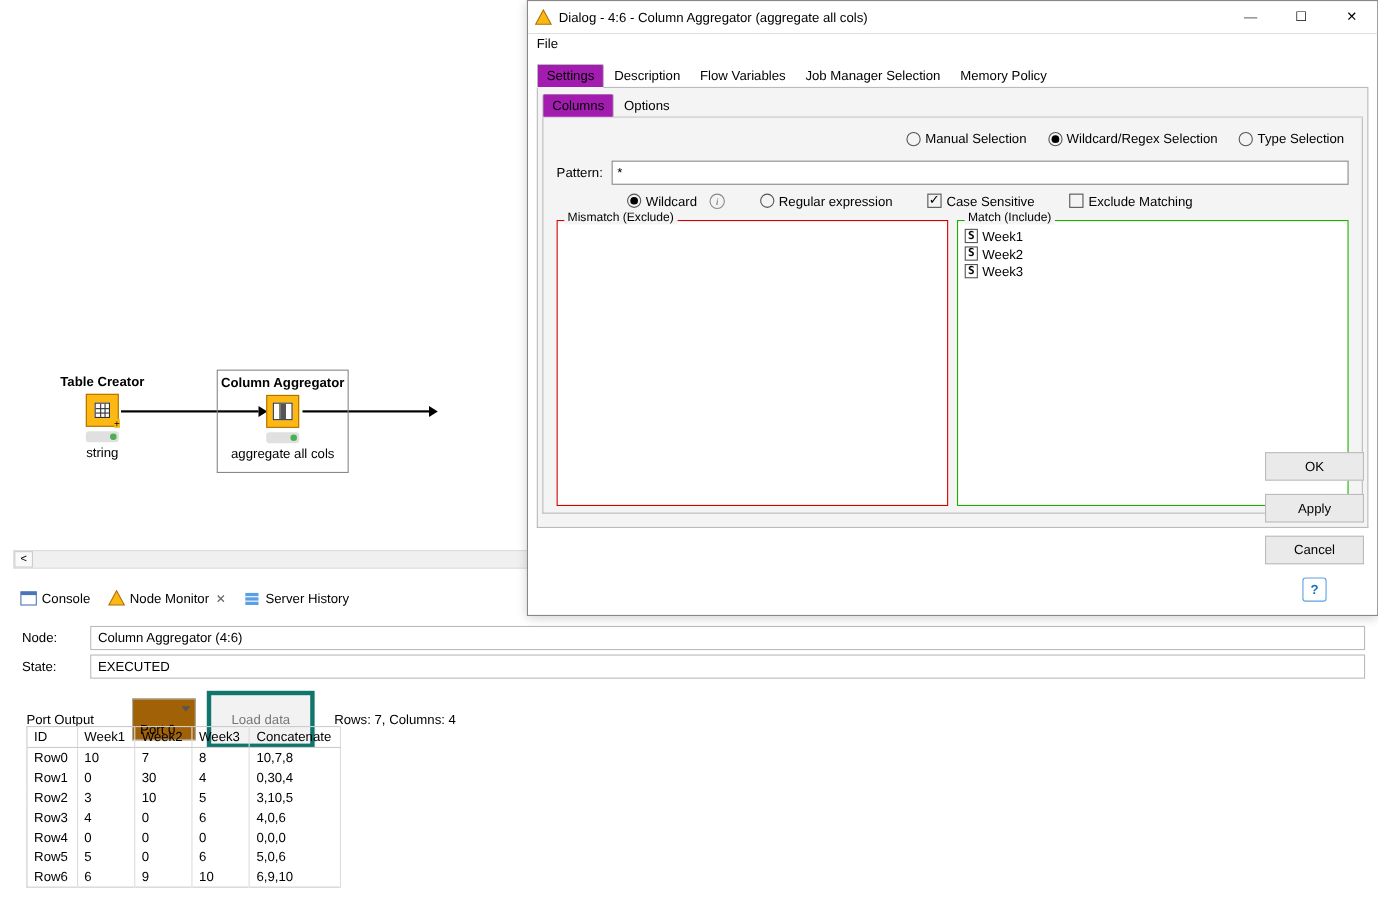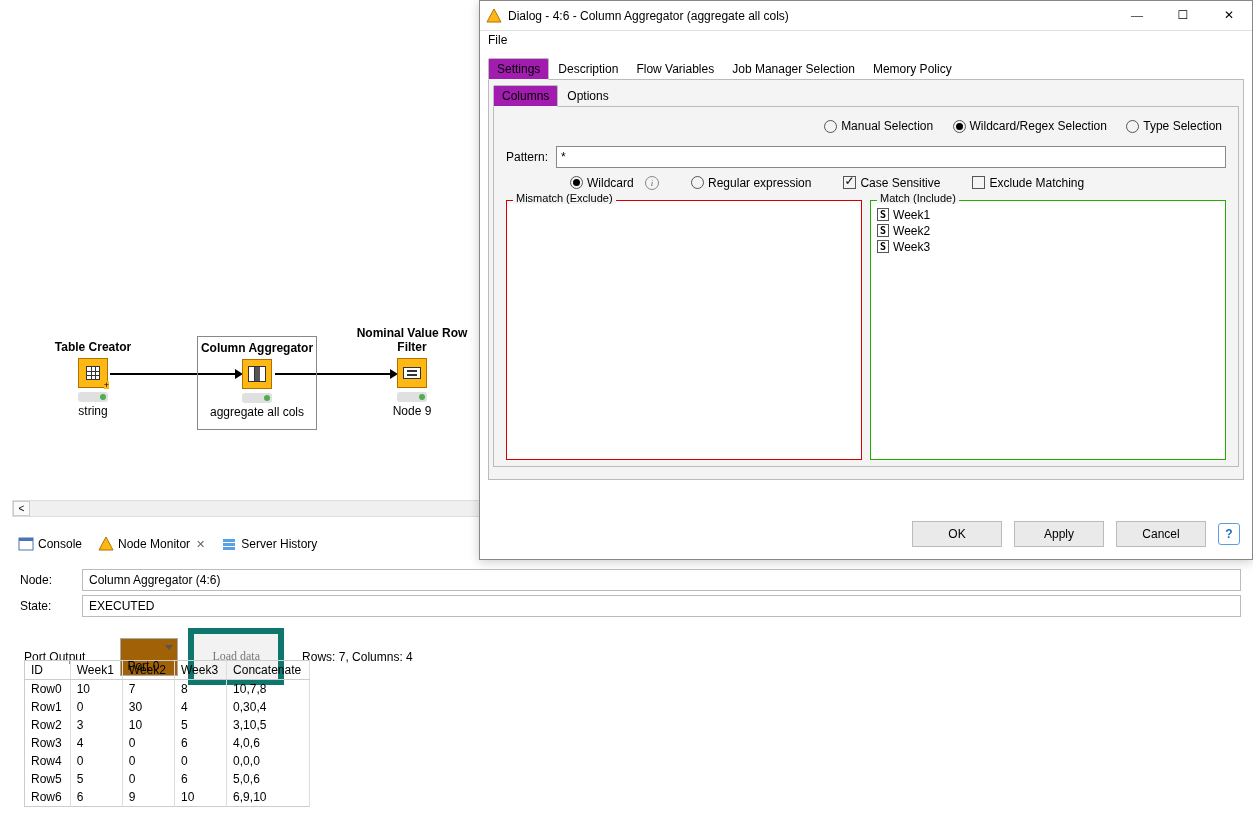--- a/index.html
+++ b/index.html
@@ -32,21 +32,21 @@
   
   
   .info-row { position:absolute; left:20px; right:12px; height:24px; display:flex; align-items:center; gap:8px; }
   .info-label { width:40px; }
   .info-val { flex:1; border:1px solid #bbb; padding:3px 6px; background:#fff;margin-left:14px; }
   
   
   .port-row { position:absolute; left:24px; top:628px; display:flex; align-items:center; gap:10px; }
   .combo { border:1px solid #aaa; padding:20px 18px 2px 6px; background:#a16207; position:relative;margin-left:25px; }
   .combo::after { content:""; position:absolute; right:4px; top:6px; border-left:4px solid transparent; border-right:4px solid transparent; border-top:5px solid #555; }
-  .btn { border:6px solid #0f766e; background:#f2f2f2; padding:15px 18px; color:#777;font-family:Liberation Serif, serif;}
+  .btn { border:4px solid #0f766e; background:#f2f2f2; padding:15px 18px; color:#777;}
   
   
   .data-table { position:absolute; left:24px; top:660px; border:1px solid #ccc; border-collapse:collapse; font-size:12px; }
   .data-table th, .data-table td { border-right:1px solid #ddd; padding:2px 8px 2px 6px; text-align:left; font-weight:normal;}
   .data-table thead th { border-bottom:1px solid #ccc; }
   .data-table th:nth-child(1), .data-table td:nth-child(1){ width:38px;}
   .data-table th:nth-child(2), .data-table td:nth-child(2){ width:45px;}
   .data-table th:nth-child(3), .data-table td:nth-child(3){ width:45px;}
   .data-table th:nth-child(4), .data-table td:nth-child(4){ width:45px;}
   .data-table th:nth-child(5), .data-table td:nth-child(5){ width:80px;}
@@ -85,21 +85,21 @@
   .info-circ { display:inline-flex; width:14px; height:14px; border:1px solid #888; border-radius:50%; align-items:center; justify-content:center; font-size:9px; color:#666; font-style:italic; font-family:serif;}
   
   .lists-row { display:flex; gap:8px; padding:0 4px;}
   .listbox { flex:1; height:260px; background:#fff; position:relative; padding:6px 4px;}
   .listbox.red { border:1px solid #d40000; }
   .listbox.green { border:1px solid #1fad00; }
   .listbox .legend { position:absolute; top:-9px; left:6px; background:#f4f4f4; padding:0 3px; font-size:11px;}
   .list-item { display:flex; align-items:center; gap:4px; padding:1px 2px;}
   .s-badge { border:1px solid #555; font-size:10px; font-weight:bold; padding:0 2px; line-height:11px; font-family: monospace;}
   
-  .dlg-buttons { position:absolute; right:12px; bottom:12px; display:flex; gap:12px; align-items:center;}
+  .dlg-buttons { position:absolute; right:12px; bottom:12px; display:flex; gap:12px; align-items:center;flex-direction:column;}
   .dlg-btn { width:90px; padding:5px 0; text-align:center; border:1px solid #bbb; background:#eaeaea; font-size:12px;}
   .help-btn { width:22px; height:22px; border:1px solid #5aa0e6; color:#1a6fc4; border-radius:3px; display:flex; align-items:center; justify-content:center; font-weight:bold;}
   
   
   .glyph-grid { width:14px; height:14px; background:#fff; border:1px solid #333; position:relative;}
   .glyph-grid::before, .glyph-grid::after { content:""; position:absolute; background:#333;}
   .glyph-grid::before { left:4px; top:0; width:1px; height:100%; box-shadow: 4px 0 0 #333;}
   .glyph-grid::after { left:0; top:4px; width:100%; height:1px; box-shadow: 0 4px 0 #333;}
   .plus-sm { position:absolute; right:-2px; bottom:-2px; font-size:9px; background:#fdb813; line-height:8px;}
   
@@ -138,28 +138,20 @@
   <div class="node-box" style="left:33px; top:340px;">
     <div class="node-title">Table Creator</div>
     <div class="node-icon yellow">
       <div class="glyph-grid"></div>
       <span class="plus-sm">+</span>
     </div>
     <div class="node-status"></div>
     <div class="node-label">string</div>
   </div>
 
-  <div class="node-box" style="left:352px; top:326px;">
-    <div class="node-title" style="line-height:14px;">Nominal Value Row Filter</div>
-    <div class="node-icon yellow">
-      <div class="glyph-filter"></div>
-    </div>
-    <div class="node-status"></div>
-    <div class="node-label">Node 9</div>
-  </div>
 </div>
 
 <div class="hscroll">
   <div class="thumb-left">&lt;</div>
 </div>
 
 <div class="view-tabs">
   <div class="view-tab">
     <svg class="ic" viewBox="0 0 16 16">
         <rect x="1" y="2" width="14" height="12" fill="none" stroke="#4a75b5"></rect>

